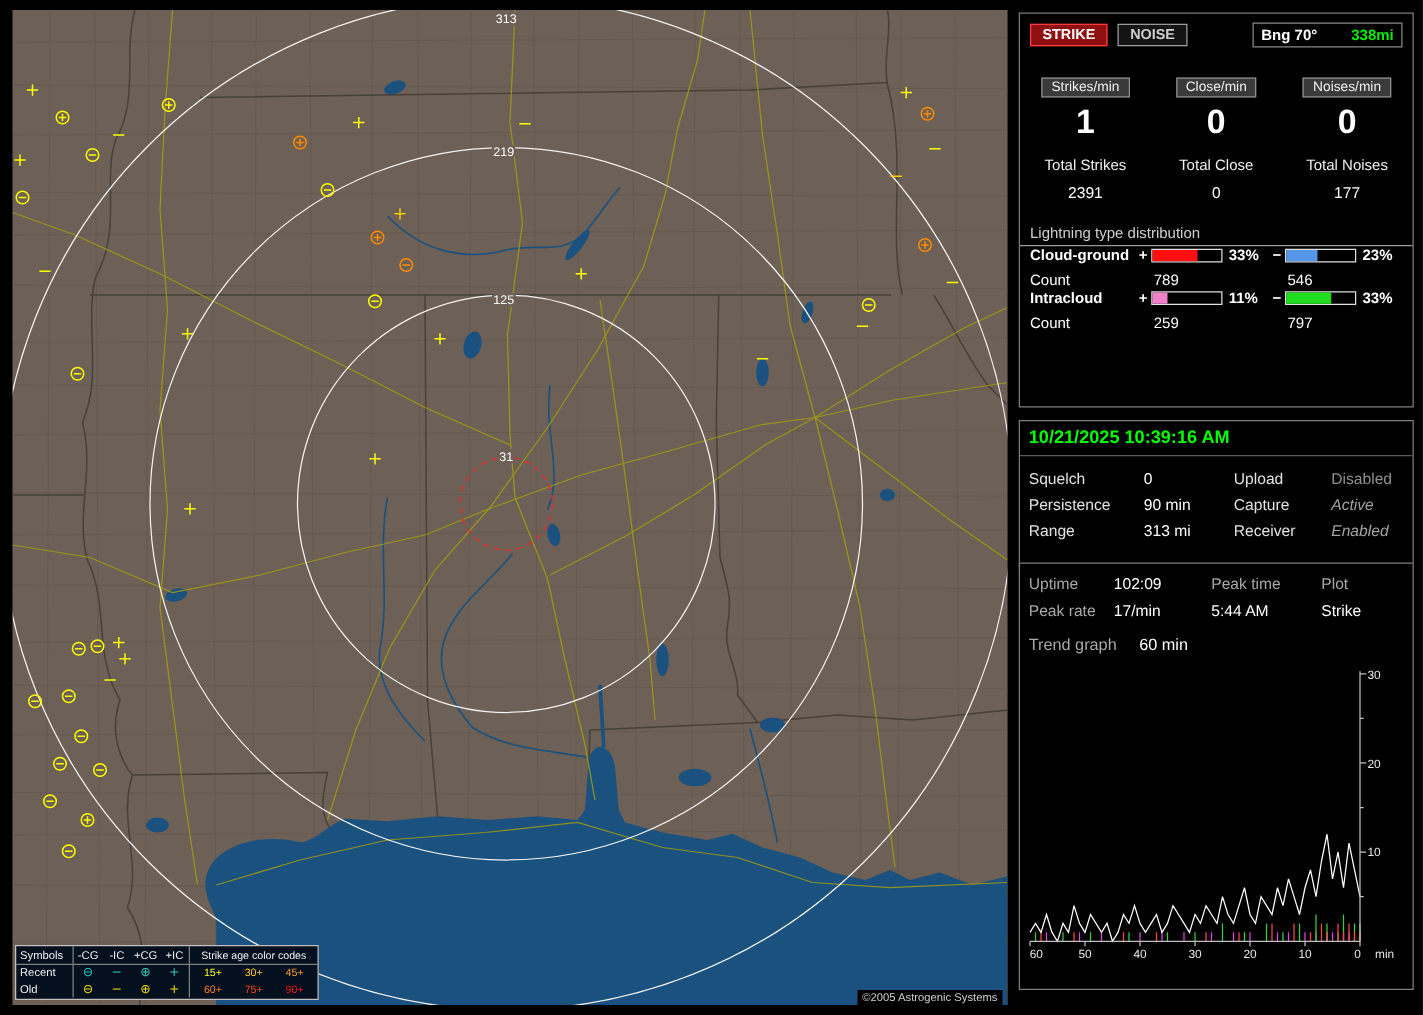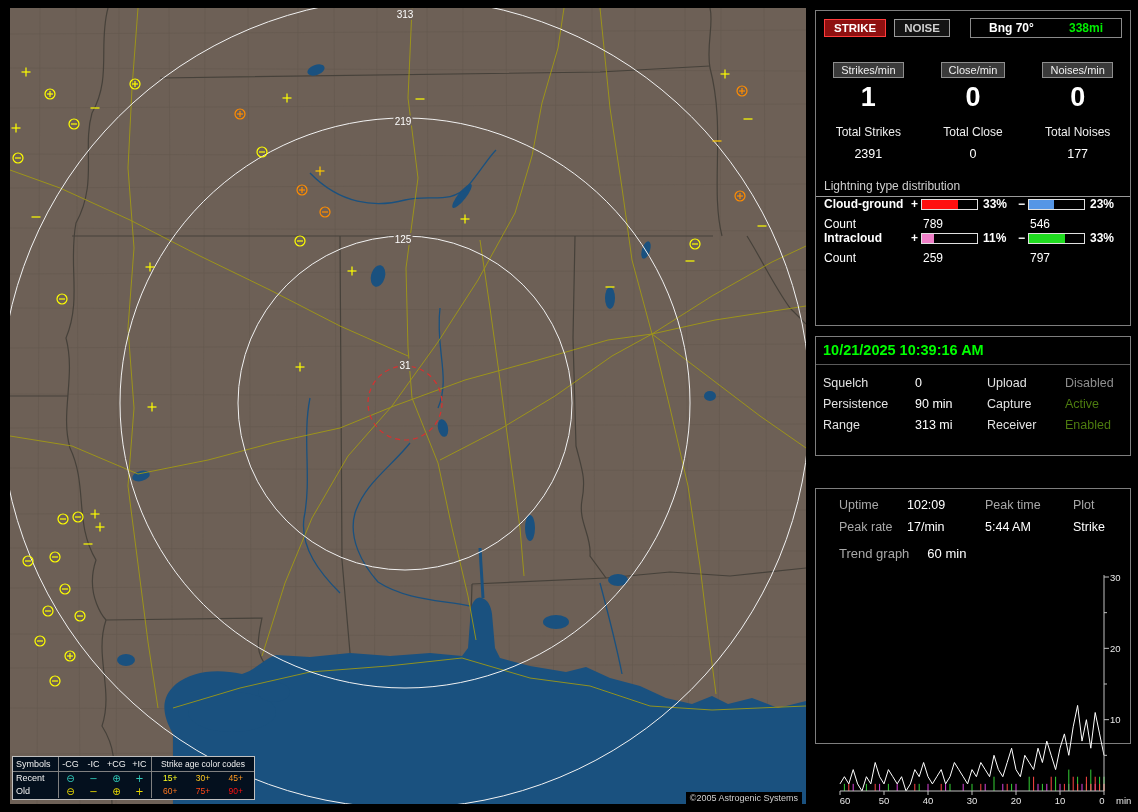--- a/index.html
+++ b/index.html
@@ -24,29 +24,29 @@
   .lg-ages { border-left:1px solid #808080; height:100%; display:flex; align-items:center; justify-content:space-around; padding:0 2px; font-size:8.5px; }
   .lg-sym { font-family:"DejaVu Sans",sans-serif; font-size:10px; }
 
   #copyright { position:absolute; right:4px; bottom:0px; background:#000; color:#d0d0d0;
                font-size:9px; padding:1px 4px; }
 
   
   section { position:absolute; left:815px; width:316px; background:#000; border:1px solid #7e7e7e; }
   #sec-stats  { top:10px;  height:316px; }
   #sec-status { top:336px; height:120px; }
-  #sec-trend  { top:488px; height:256px;padding-left:16px; }
+  #sec-trend  { top:450px; height:342px; }
 
   .btn-row { display:flex; gap:8px; padding:7px 8px 0 8px; align-items:center; }
   .strike-btn { background:#8e1010; border:1px solid #ff3b3b; color:#fff; font-weight:bold;
                 font-size:11.5px; padding:2px 9px; font-family:inherit; cursor:pointer; }
   .noise-btn  { background:#141414; border:1px solid #9a9a9a; color:#cfcfcf; font-weight:bold;
                 font-size:11.5px; padding:2px 9px; font-family:inherit; cursor:pointer; }
-  .bng-box { margin-left:auto; display:flex; justify-content:space-between; width:152px;
-             border:1px solid #8a8a8a; background:#000; padding:2px 18px;
+  .bng-box { margin-left:auto; display:flex; justify-content:space-between; width:120px;
+             border:1px solid #8a8a8a; background:#000; padding:2px 6px;
              font-weight:bold; font-size:12px; }
   .bng-label { color:#fff; } .bng-value { color:#00ee00; }
 
   .rates { display:grid; grid-template-columns:1fr 1fr 1fr; text-align:center; margin-top:22px; }
   .rate-label  { display:inline-block; background:#3a3a3a; border:1px solid #8e8e8e; color:#efefef;
                  font-size:11px; padding:1px 7px; }
   .rate-value  { color:#fff; font-size:27px; font-weight:bold; margin-top:4px; }
   .total-label { color:#efefef; font-size:12px; margin-top:12px; }
   .total-value { color:#fff; font-size:12.5px; margin-top:8px; }
 
@@ -62,21 +62,21 @@
   .d-pct  { font-weight:bold; padding-left:5px; }
   .d-count { padding-left:2px; }
 
   .datetime { color:#00ff00; font-weight:bold; font-size:14.5px; padding:5px 7px 6px;
               border-bottom:1px solid #5a5a5a; }
   .settings-grid { display:grid; grid-template-columns:92px 72px 78px 1fr; row-gap:7px;
                    padding:11px 7px; font-size:12.5px; }
   .lbl2 { color:#e2e2e2; }
   .val  { color:#ffffff; }
   .v-gray  { color:#8f8f8f; }
-  .v-green { color:#4d7c0f; }
+  .v-green { color:#a3a3a3;font-style:italic; }
 
   .stats2-grid { display:grid; grid-template-columns:68px 78px 88px 1fr; row-gap:8px;
                  padding:9px 7px 0; font-size:12.5px; }
   .lbl { color:#a8a8a8; }
   .trend-row { display:flex; gap:18px; padding:12px 7px 0; font-size:13px; }
   #trend-svg { display:block; margin:10px 0 0 4px; }
   #trend-svg .axis { stroke:#c0c0c0; stroke-width:1; }
   .tick-text text { fill:#e8e8e8; font-size:9.5px; text-anchor:middle;
                     font-family:"Liberation Sans",sans-serif; }
   .tick-text text.ylab, .tick-text text.xunit { text-anchor:start; }

